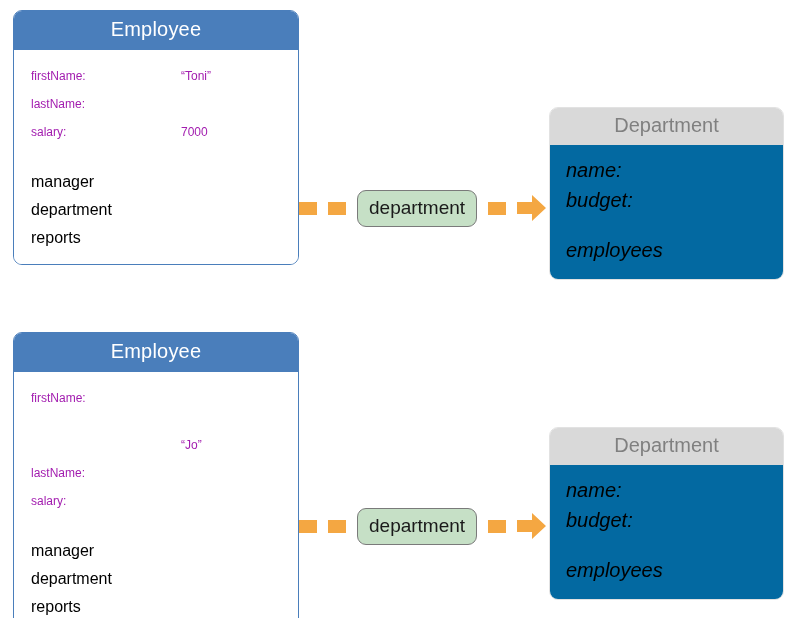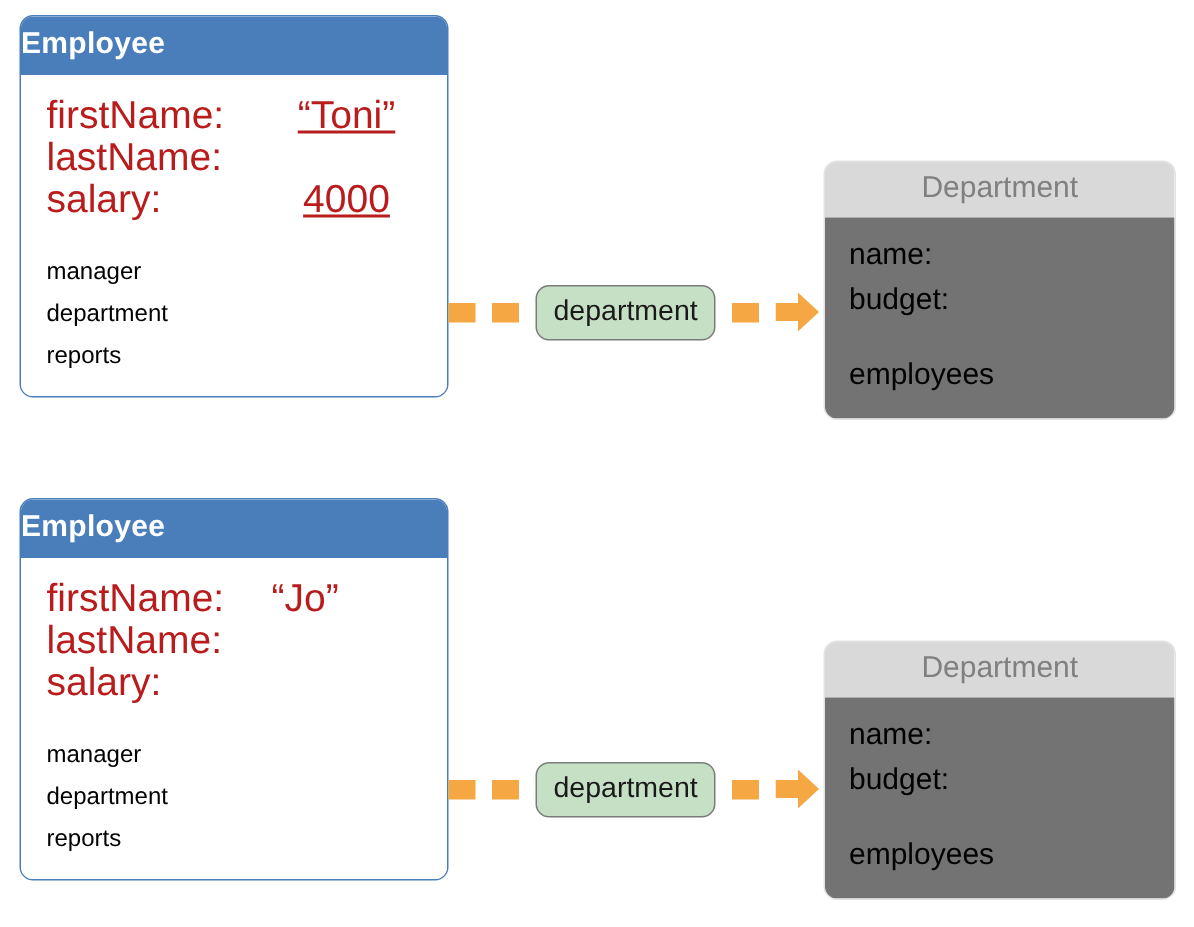--- a/index.html
+++ b/index.html
@@ -28,45 +28,46 @@
     border: 1px solid #4a7ebb;
     border-radius: 9px;
     background: #ffffff;
     box-sizing: border-box;
     overflow: hidden;
   }
   .employee-header {
     background: #4a7ebb;
     color: #ffffff;
     font-size: 20px;
-    font-weight: bold;
+    font-weight: normal;
+    text-align: center;
     padding: 7px 0 9px 0;
     letter-spacing: 0.2px;
   }
   .employee-body {
     background: #ffffff;
     padding: 12px 17px 12px 17px;
   }
 
   .attr-row {
     display: flex;
-    font-size: 26px;
-    color: #b91c1c;
+    font-size: 12px;
+    color: #a21caf;
     line-height: 28px;
     white-space: nowrap;
   }
   .attr-name {
     flex: 0 0 auto;
     width: 150px;
   }
   .attr-value {
     flex: 1 1 auto;
   }
-  .align-right .attr-value { text-align: center; text-decoration: underline; }
-  .align-left  .attr-value { text-align: left; }
+  .align-right .attr-value { text-align: left; }
+  .align-left  .attr-value { text-align: left; margin-top: 47px; }
 
   .spacer-row {
     height: 22px;
   }
   .rel-row {
     display: flex;
     font-size: 16px;
     color: #000000;
     line-height: 28px;
     white-space: nowrap;
@@ -90,22 +91,23 @@
     overflow: hidden;
   }
   .department-header {
     background: #d9d9d9;
     color: #808080;
     font-size: 20px;
     text-align: center;
     padding: 6px 0 8px 0;
   }
   .department-body {
-    background: #737373;
+    background: #0369a1;
     padding: 10px 16px 14px 16px;
+    font-style: italic;
   }
   .dept-row {
     font-size: 20px;
     color: #000000;
     line-height: 30px;
     white-space: nowrap;
   }
   .dept-spacer { height: 20px; }
 
   
@@ -151,21 +153,21 @@
     <div class="employee-body">
       <div class="attr-row align-right">
         <span class="attr-name">firstName:</span>
         <span class="attr-value">“Toni”</span>
       </div>
       <div class="attr-row align-right">
         <span class="attr-name">lastName:</span>
       </div>
       <div class="attr-row align-right">
         <span class="attr-name">salary:</span>
-        <span class="attr-value">4000</span>
+        <span class="attr-value">7000</span>
       </div>
       <div class="spacer-row"></div>
       <div class="rel-row">
         <span class="rel-name">manager</span>
         <span class="rel-value"></span>
       </div>
       <div class="rel-row">
         <span class="rel-name">department</span>
         <span class="rel-value"></span>
       </div>

